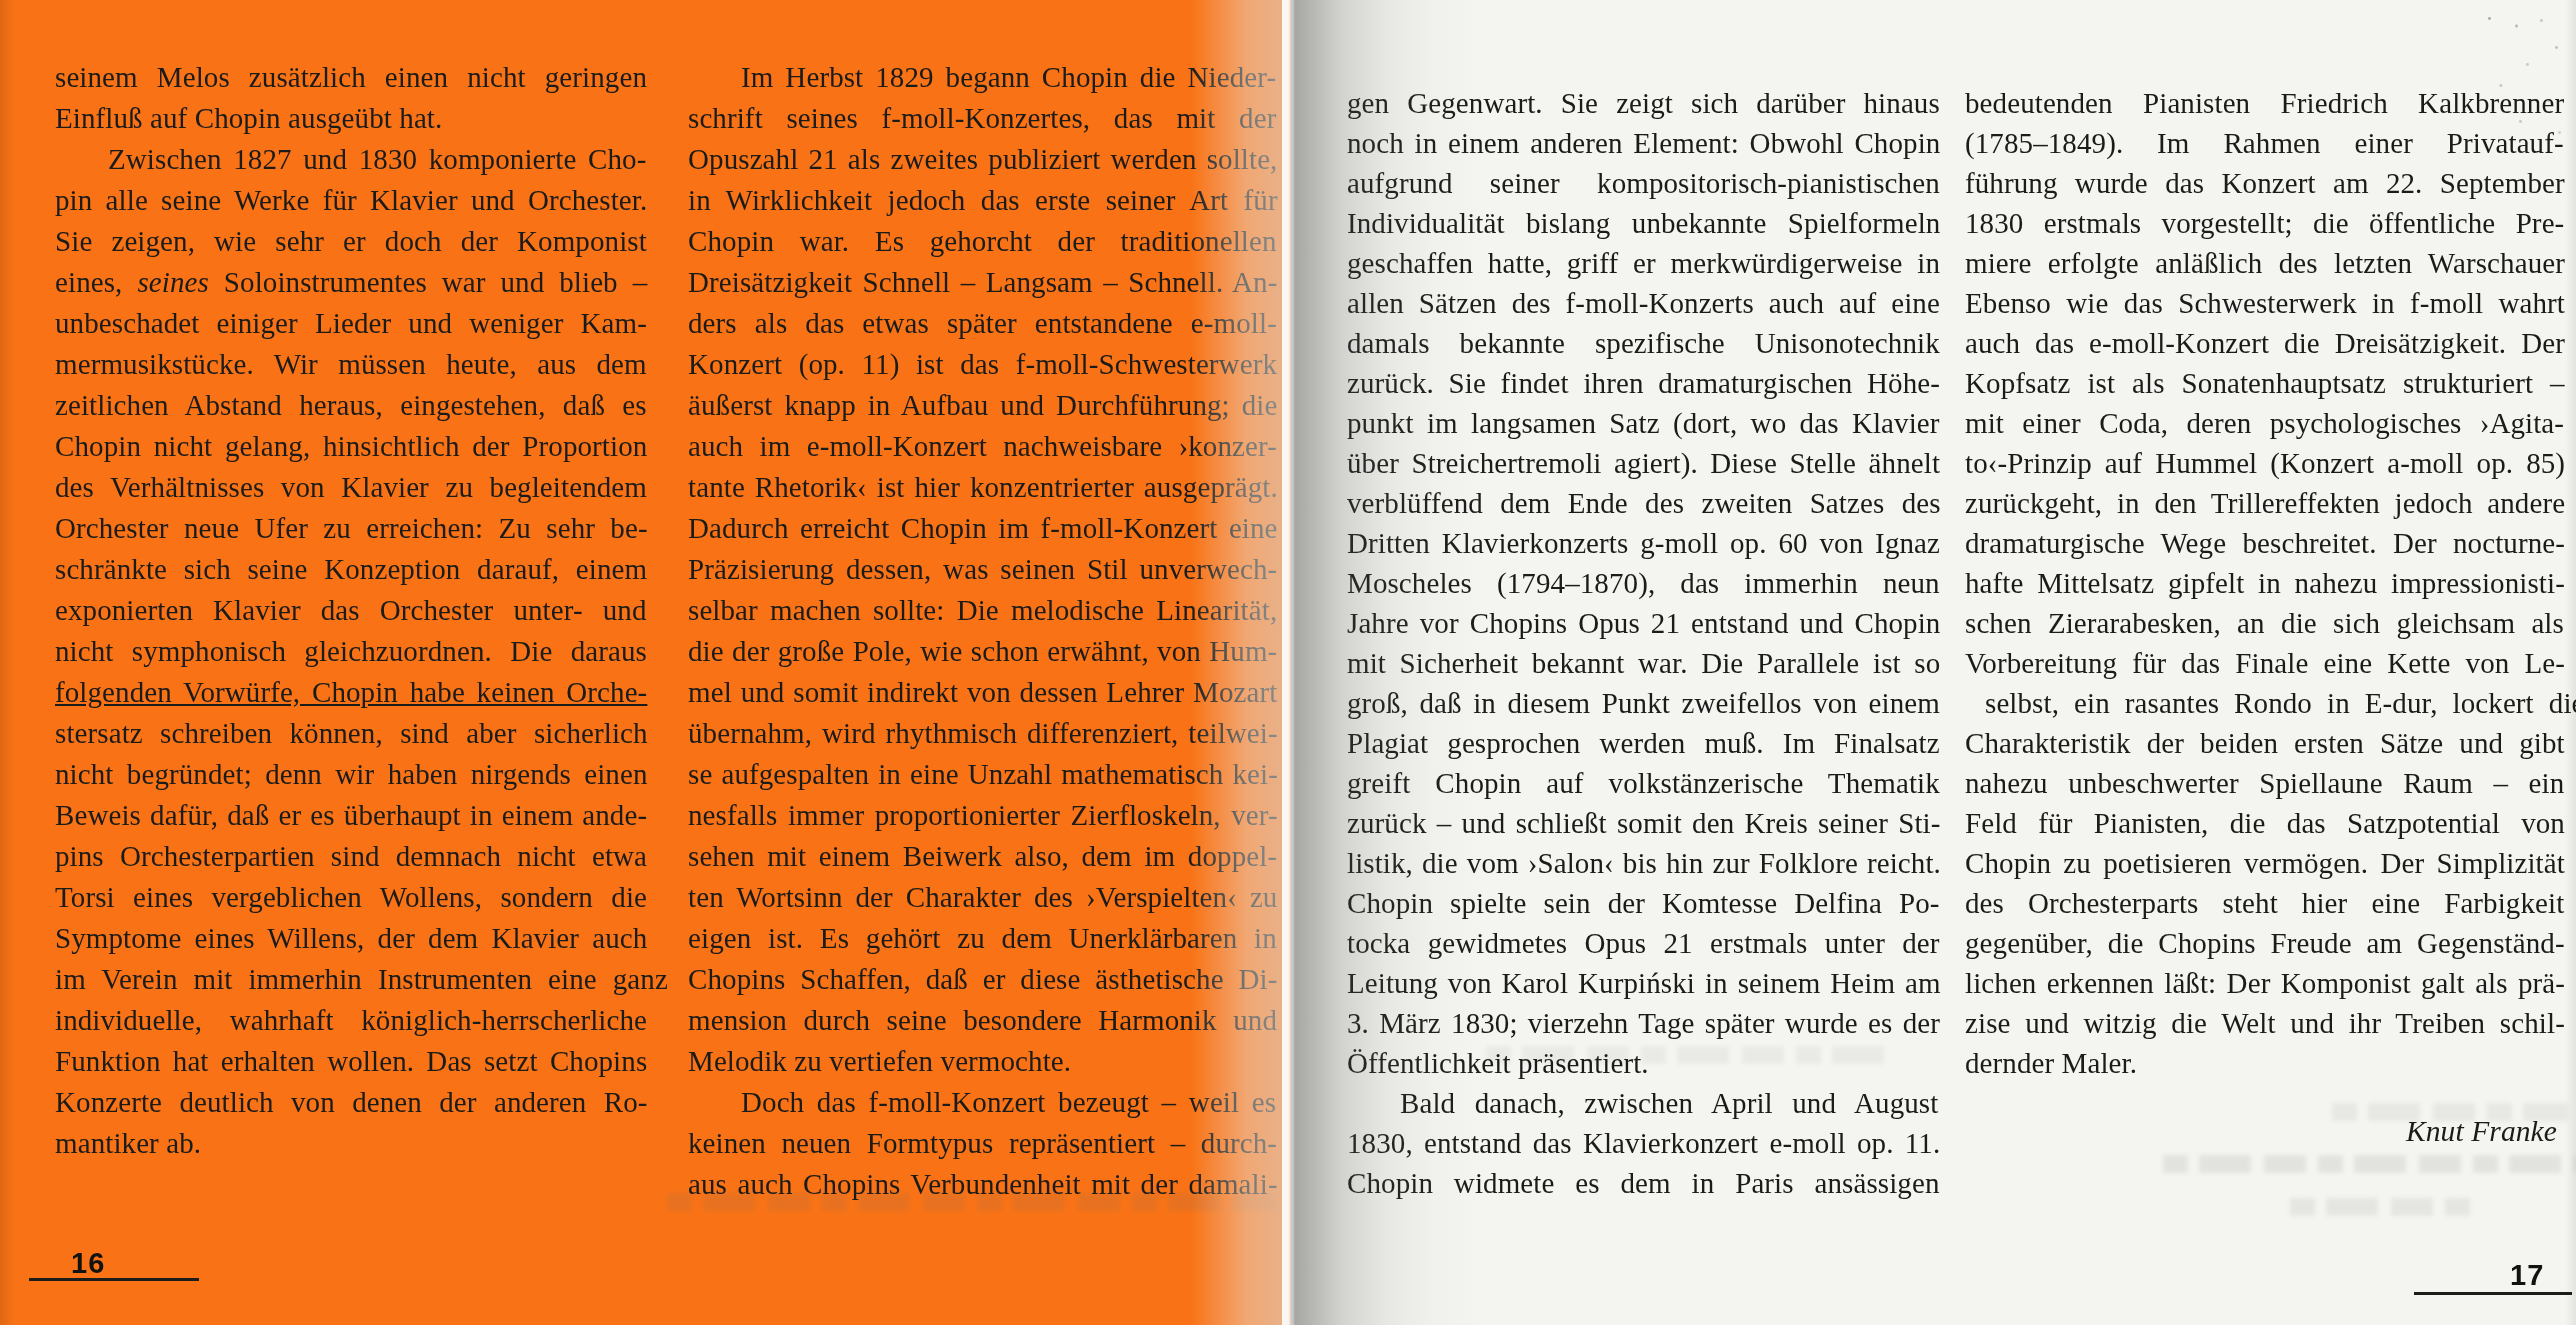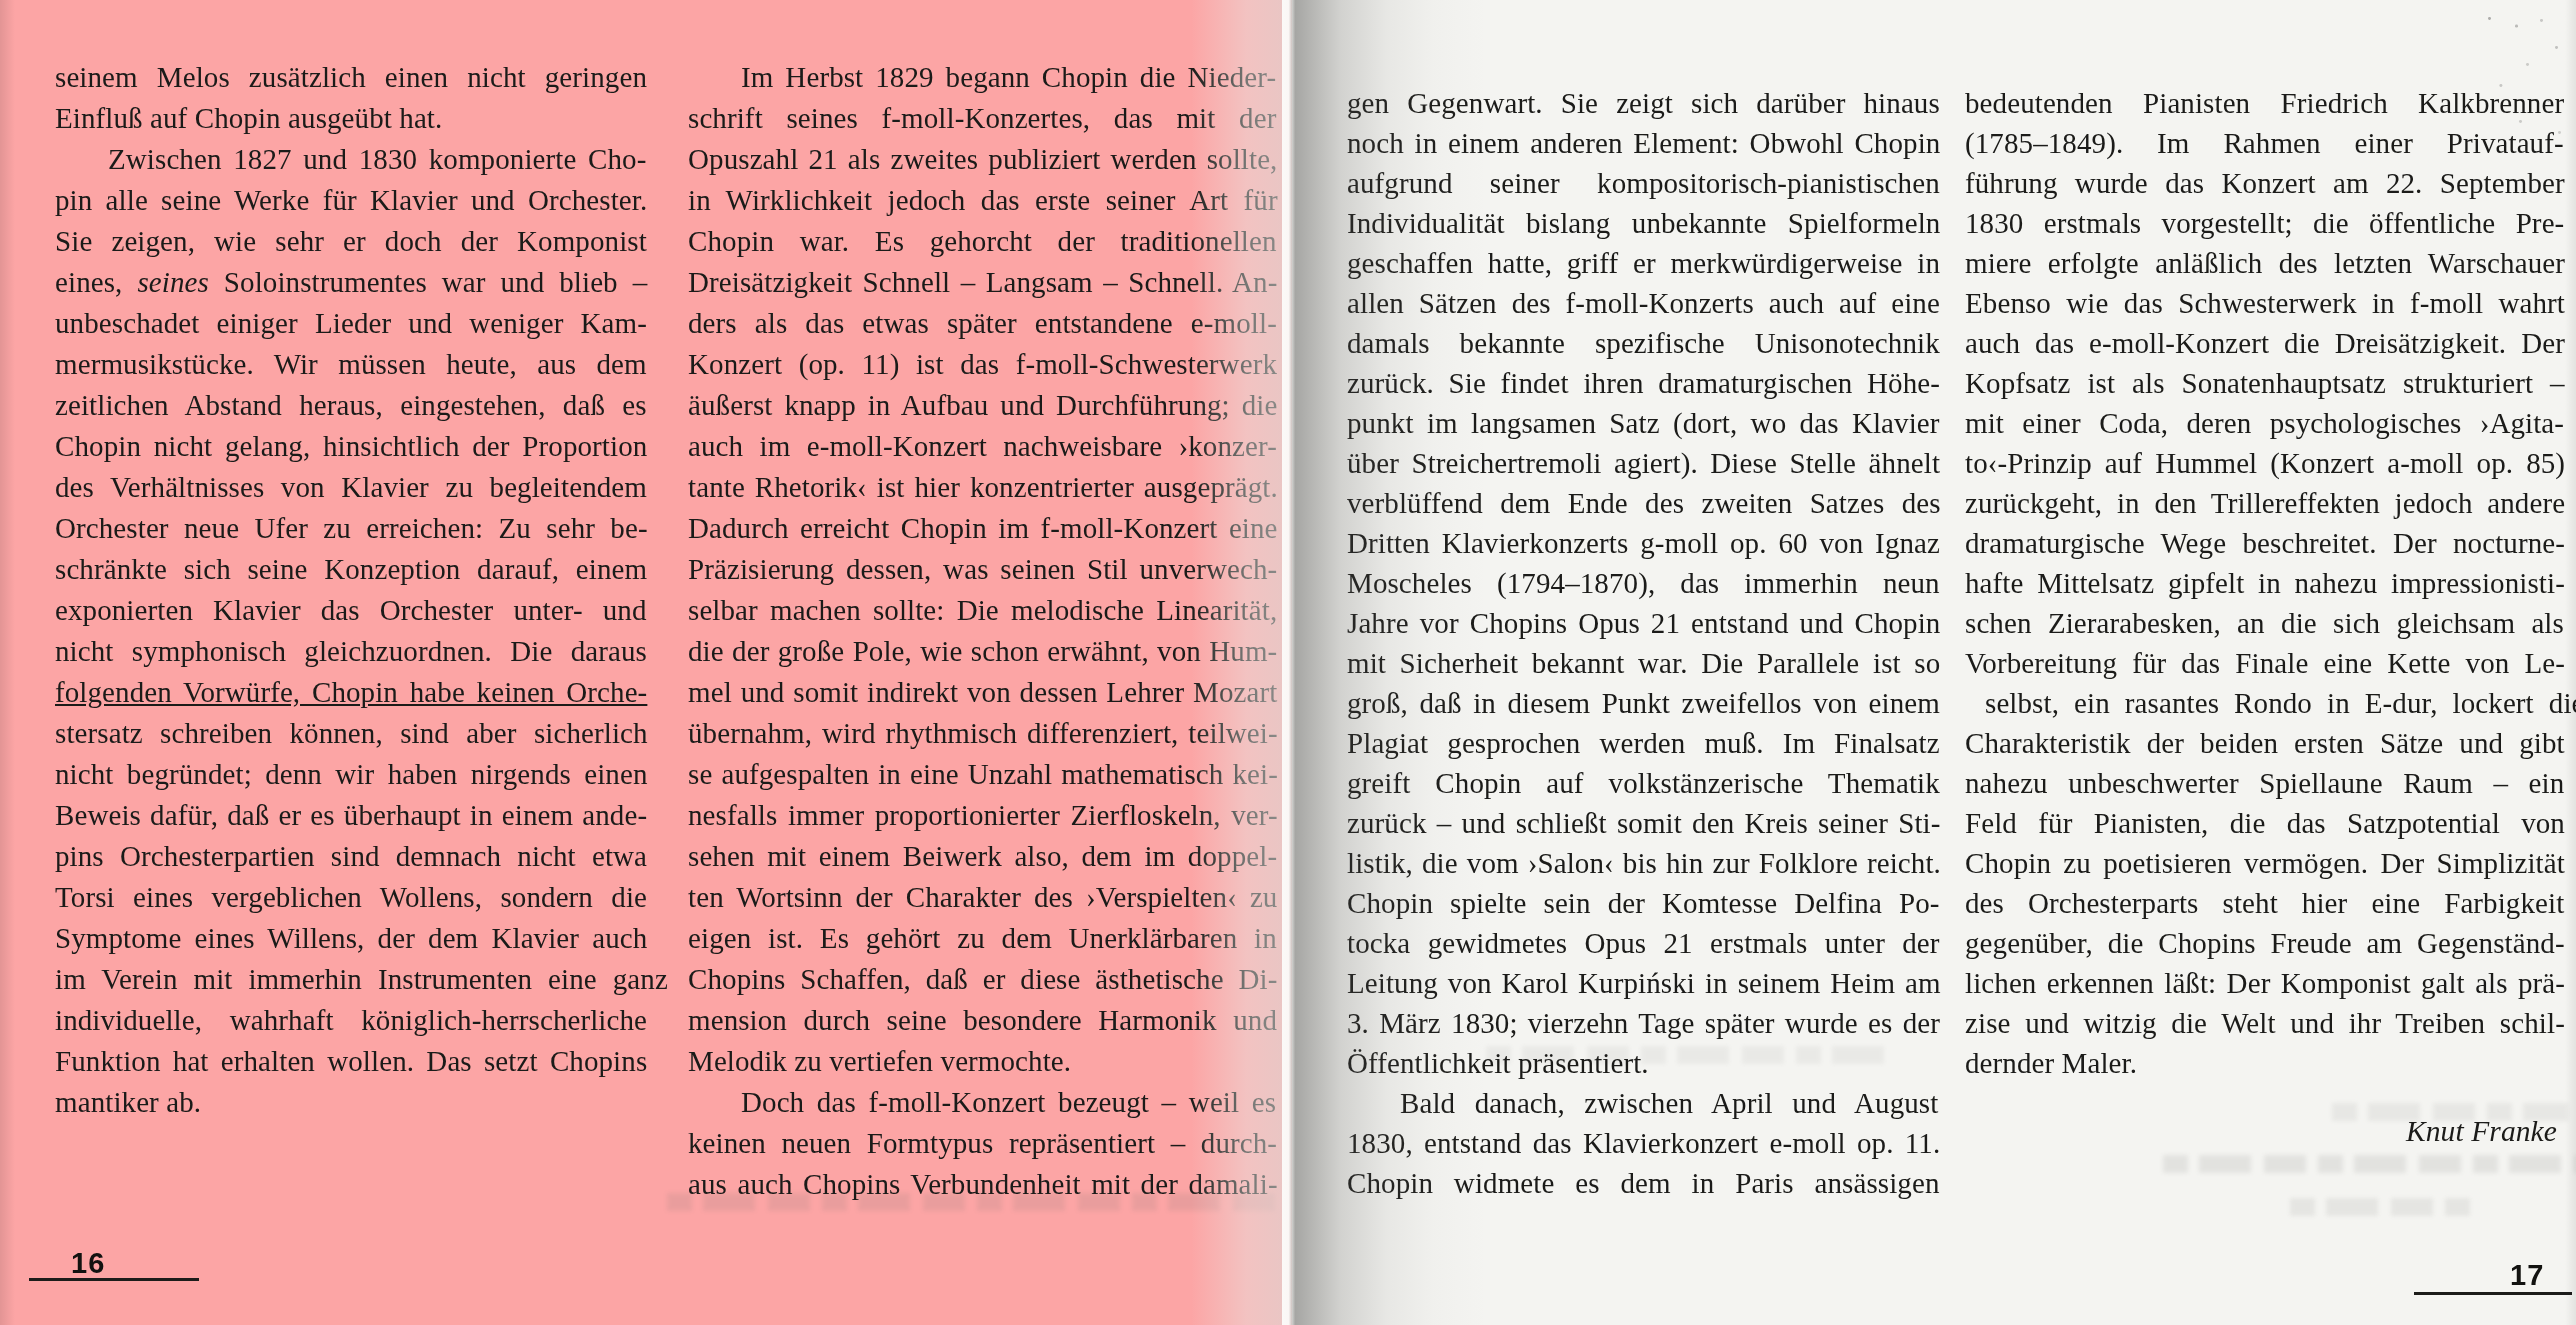--- a/index.html
+++ b/index.html
@@ -4,21 +4,21 @@
 <style>
   html,body{margin:0;padding:0;}
   body{
     width:2576px;height:1325px;position:relative;overflow:hidden;
     background:#f3f3f0;
     font-family:"Liberation Serif","DejaVu Serif",serif;
     color:#1b1b19;
   }
   #spread{position:absolute;inset:0;}
   .page{position:absolute;top:0;height:100%;}
-  #page-left{left:0;width:1292px;background:#fca5a5;}
+  #page-left{left:0;width:1292px;background:#f97316;}
   #page-right{left:1292px;width:1284px;background:#f4f4f1;}
   .column{position:absolute;z-index:2;}
   #page-left-wrap{--lh:41px;}
   #page-right-wrap{--lh:40px;}
   .line{
     height:var(--lh);line-height:var(--lh);
     font-size:29px;white-space:nowrap;
     letter-spacing:0.1px;
   }
   .line .txt{display:inline-block;transform-origin:left center;}
@@ -96,20 +96,21 @@
           <div class="line"><span class="txt" style="word-spacing: 4.4px; text-decoration: underline;">folgenden Vorwürfe, Chopin habe keinen Orche-</span></div>
           <div class="line"><span class="txt" style="word-spacing: 10px;">stersatz schreiben können, sind aber sicherlich</span></div>
           <div class="line"><span class="txt" style="word-spacing: 6px;">nicht begründet; denn wir haben nirgends einen</span></div>
           <div class="line"><span class="txt" style="word-spacing: 1.8px;">Beweis dafür, daß er es überhaupt in einem ande-</span></div>
           <div class="line"><span class="txt" style="word-spacing: 8.8px;">pins Orchesterpartien sind demnach nicht etwa</span></div>
           <div class="line"><span class="txt" style="word-spacing: 11px;">Torsi eines vergeblichen Wollens, sondern die</span></div>
           <div class="line"><span class="txt" style="word-spacing: 5.8px;">Symptome eines Willens, der dem Klavier auch</span></div>
           <div class="line"><span class="txt" style="word-spacing: 8.6px;">im Verein mit immerhin Instrumenten eine ganz</span></div>
           <div class="line"><span class="txt" style="word-spacing: 20.3px;">individuelle, wahrhaft königlich-herrscherliche</span></div>
           <div class="line"><span class="txt" style="word-spacing: 4.9px;">Funktion hat erhalten wollen. Das setzt Chopins</span></div>
+          <div class="line"><span class="txt" style="word-spacing: 10px;">Konzerte deutlich von denen der anderen Ro-</span></div>
           <div class="line end"><span class="txt">mantiker ab.</span></div>
         </div>
       <div class="column" id="col-2" style="left:688px;top:57px;width:581px;">
           <div class="line indent"><span class="txt" style="word-spacing: 4.6px;">Im Herbst 1829 begann Chopin die Nieder-</span></div>
           <div class="line"><span class="txt" style="word-spacing: 16.3px;">schrift seines f-moll-Konzertes, das mit der</span></div>
           <div class="line"><span class="txt" style="word-spacing: 2.8px;">Opuszahl 21 als zweites publiziert werden sollte,</span></div>
           <div class="line"><span class="txt" style="word-spacing: 8px;">in Wirklichkeit jedoch das erste seiner Art für</span></div>
           <div class="line"><span class="txt" style="word-spacing: 18.3px;">Chopin war. Es gehorcht der traditionellen</span></div>
           <div class="line"><span class="txt" style="word-spacing: 3.1px;">Dreisätzigkeit Schnell – Langsam – Schnell. An-</span></div>
           <div class="line"><span class="txt" style="word-spacing: 10.7px;">ders als das etwas später entstandene e-moll-</span></div>

